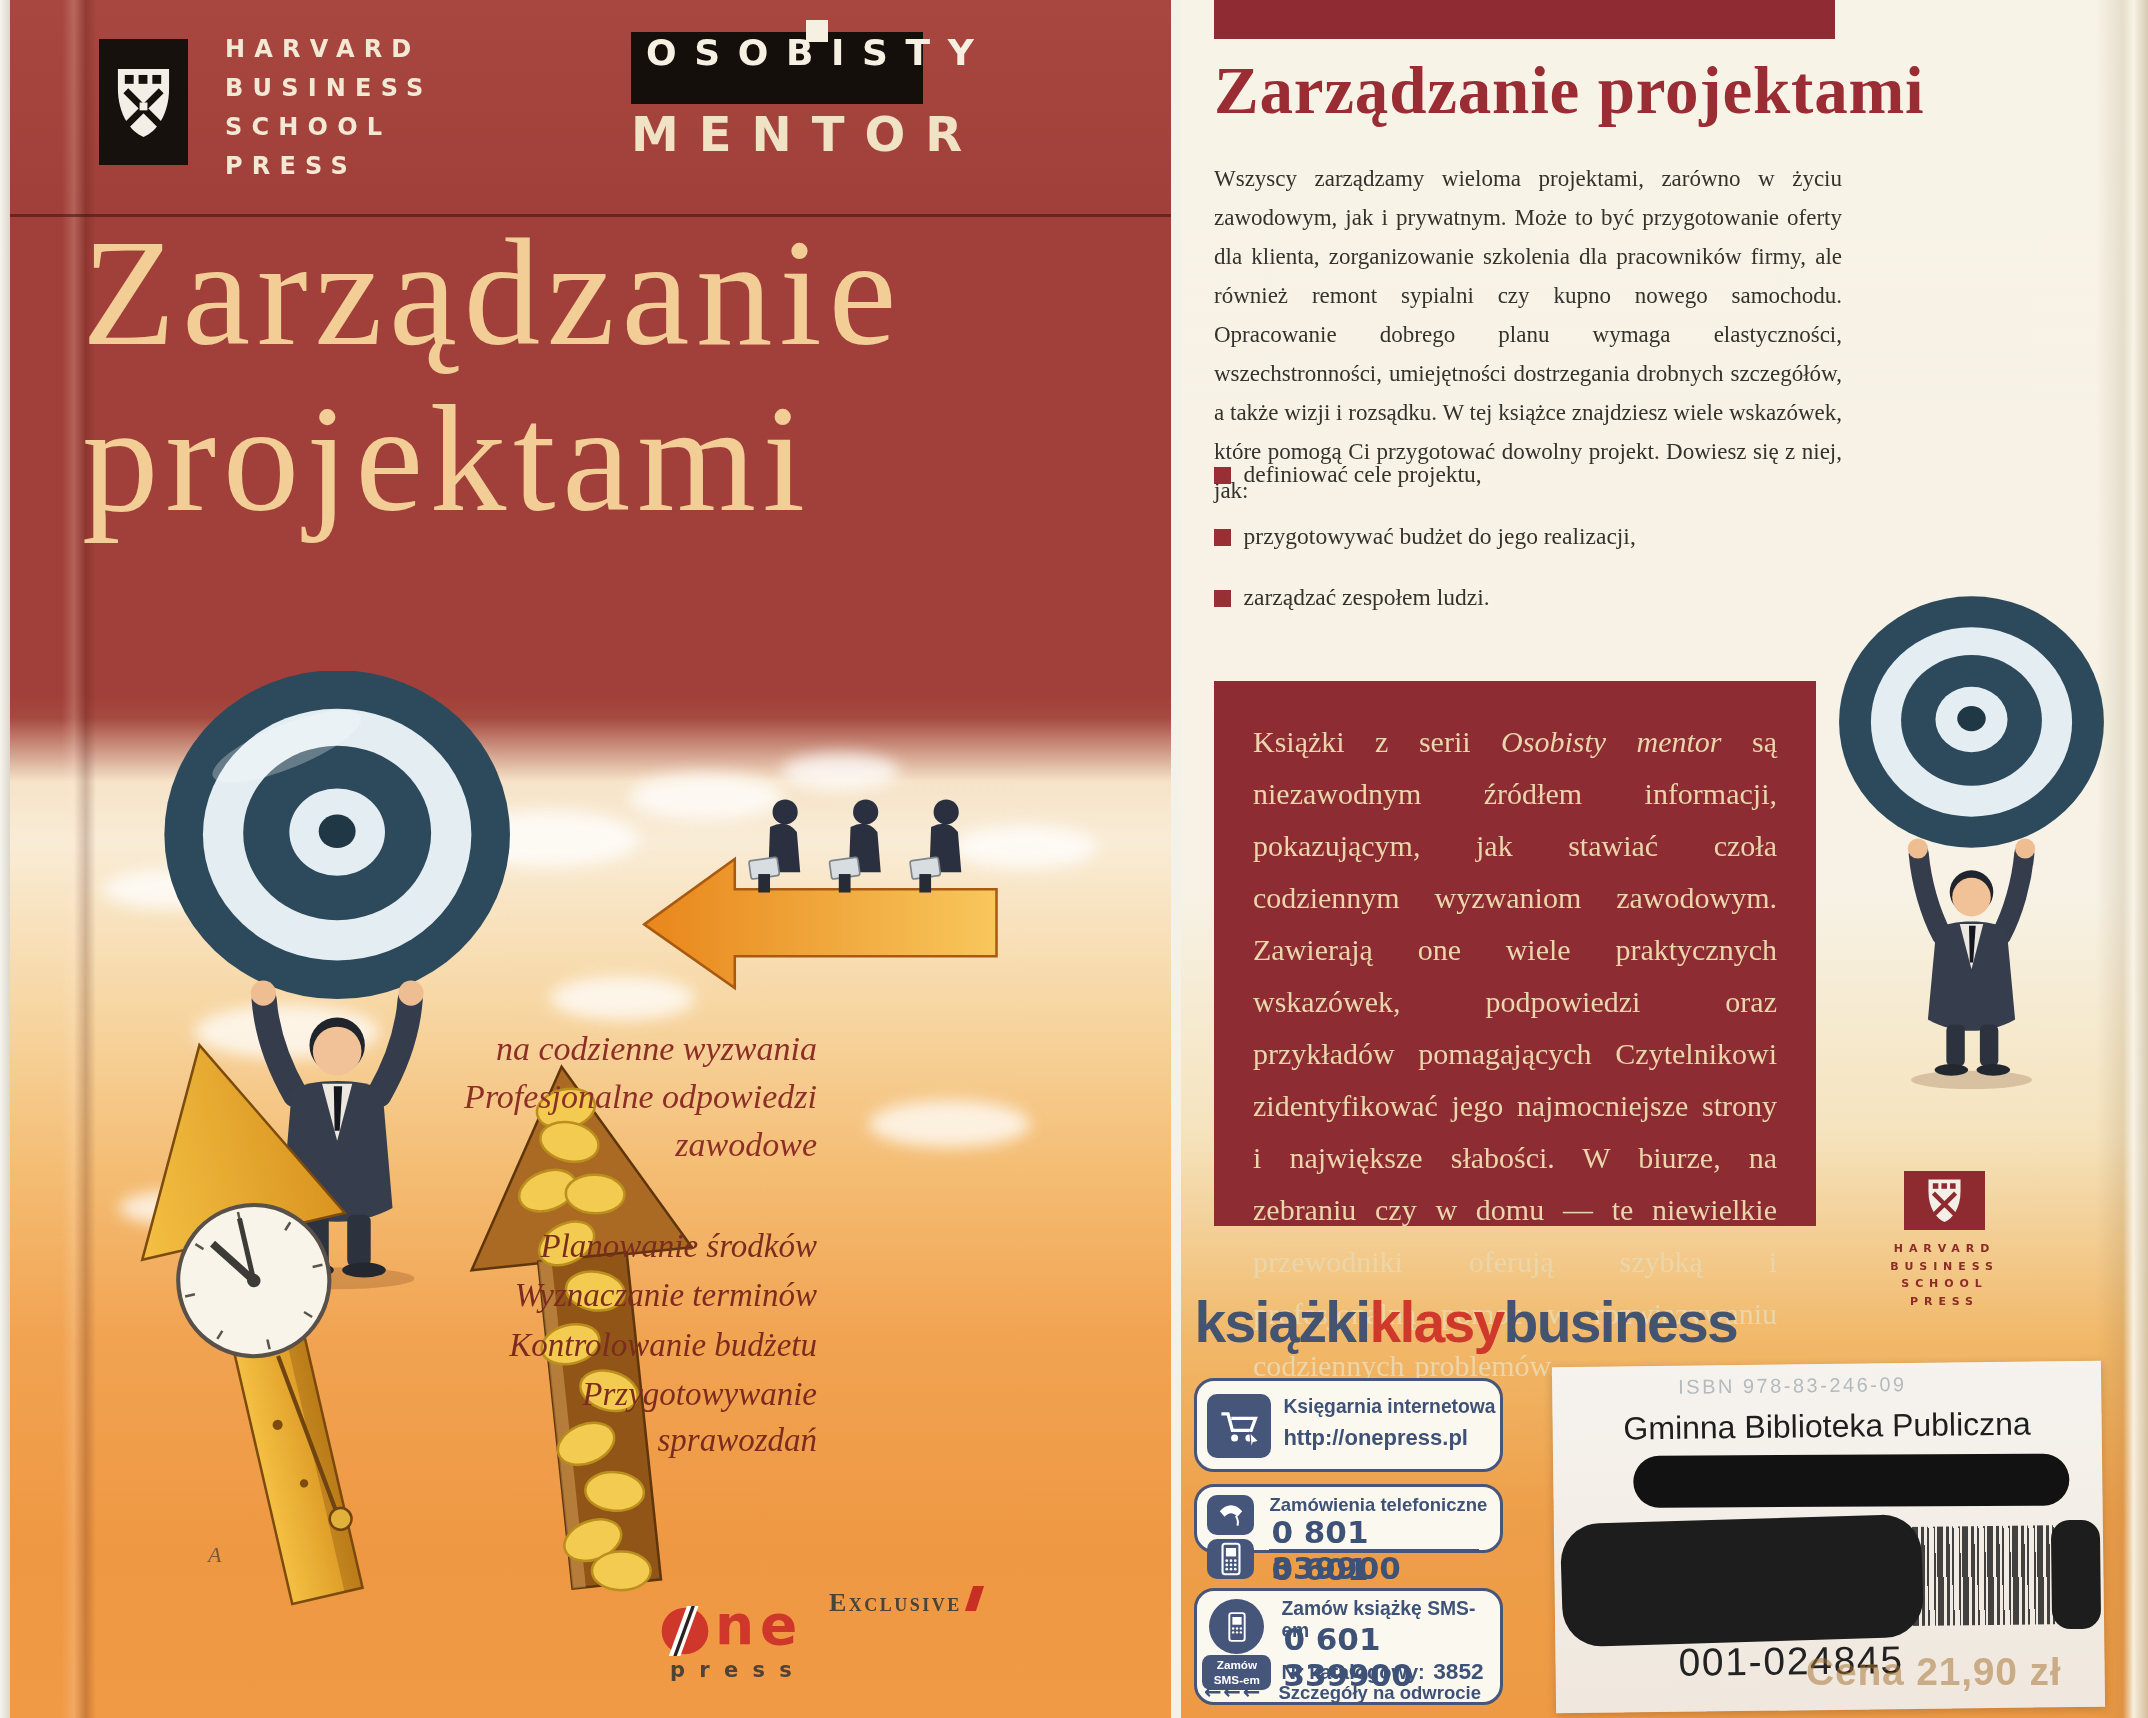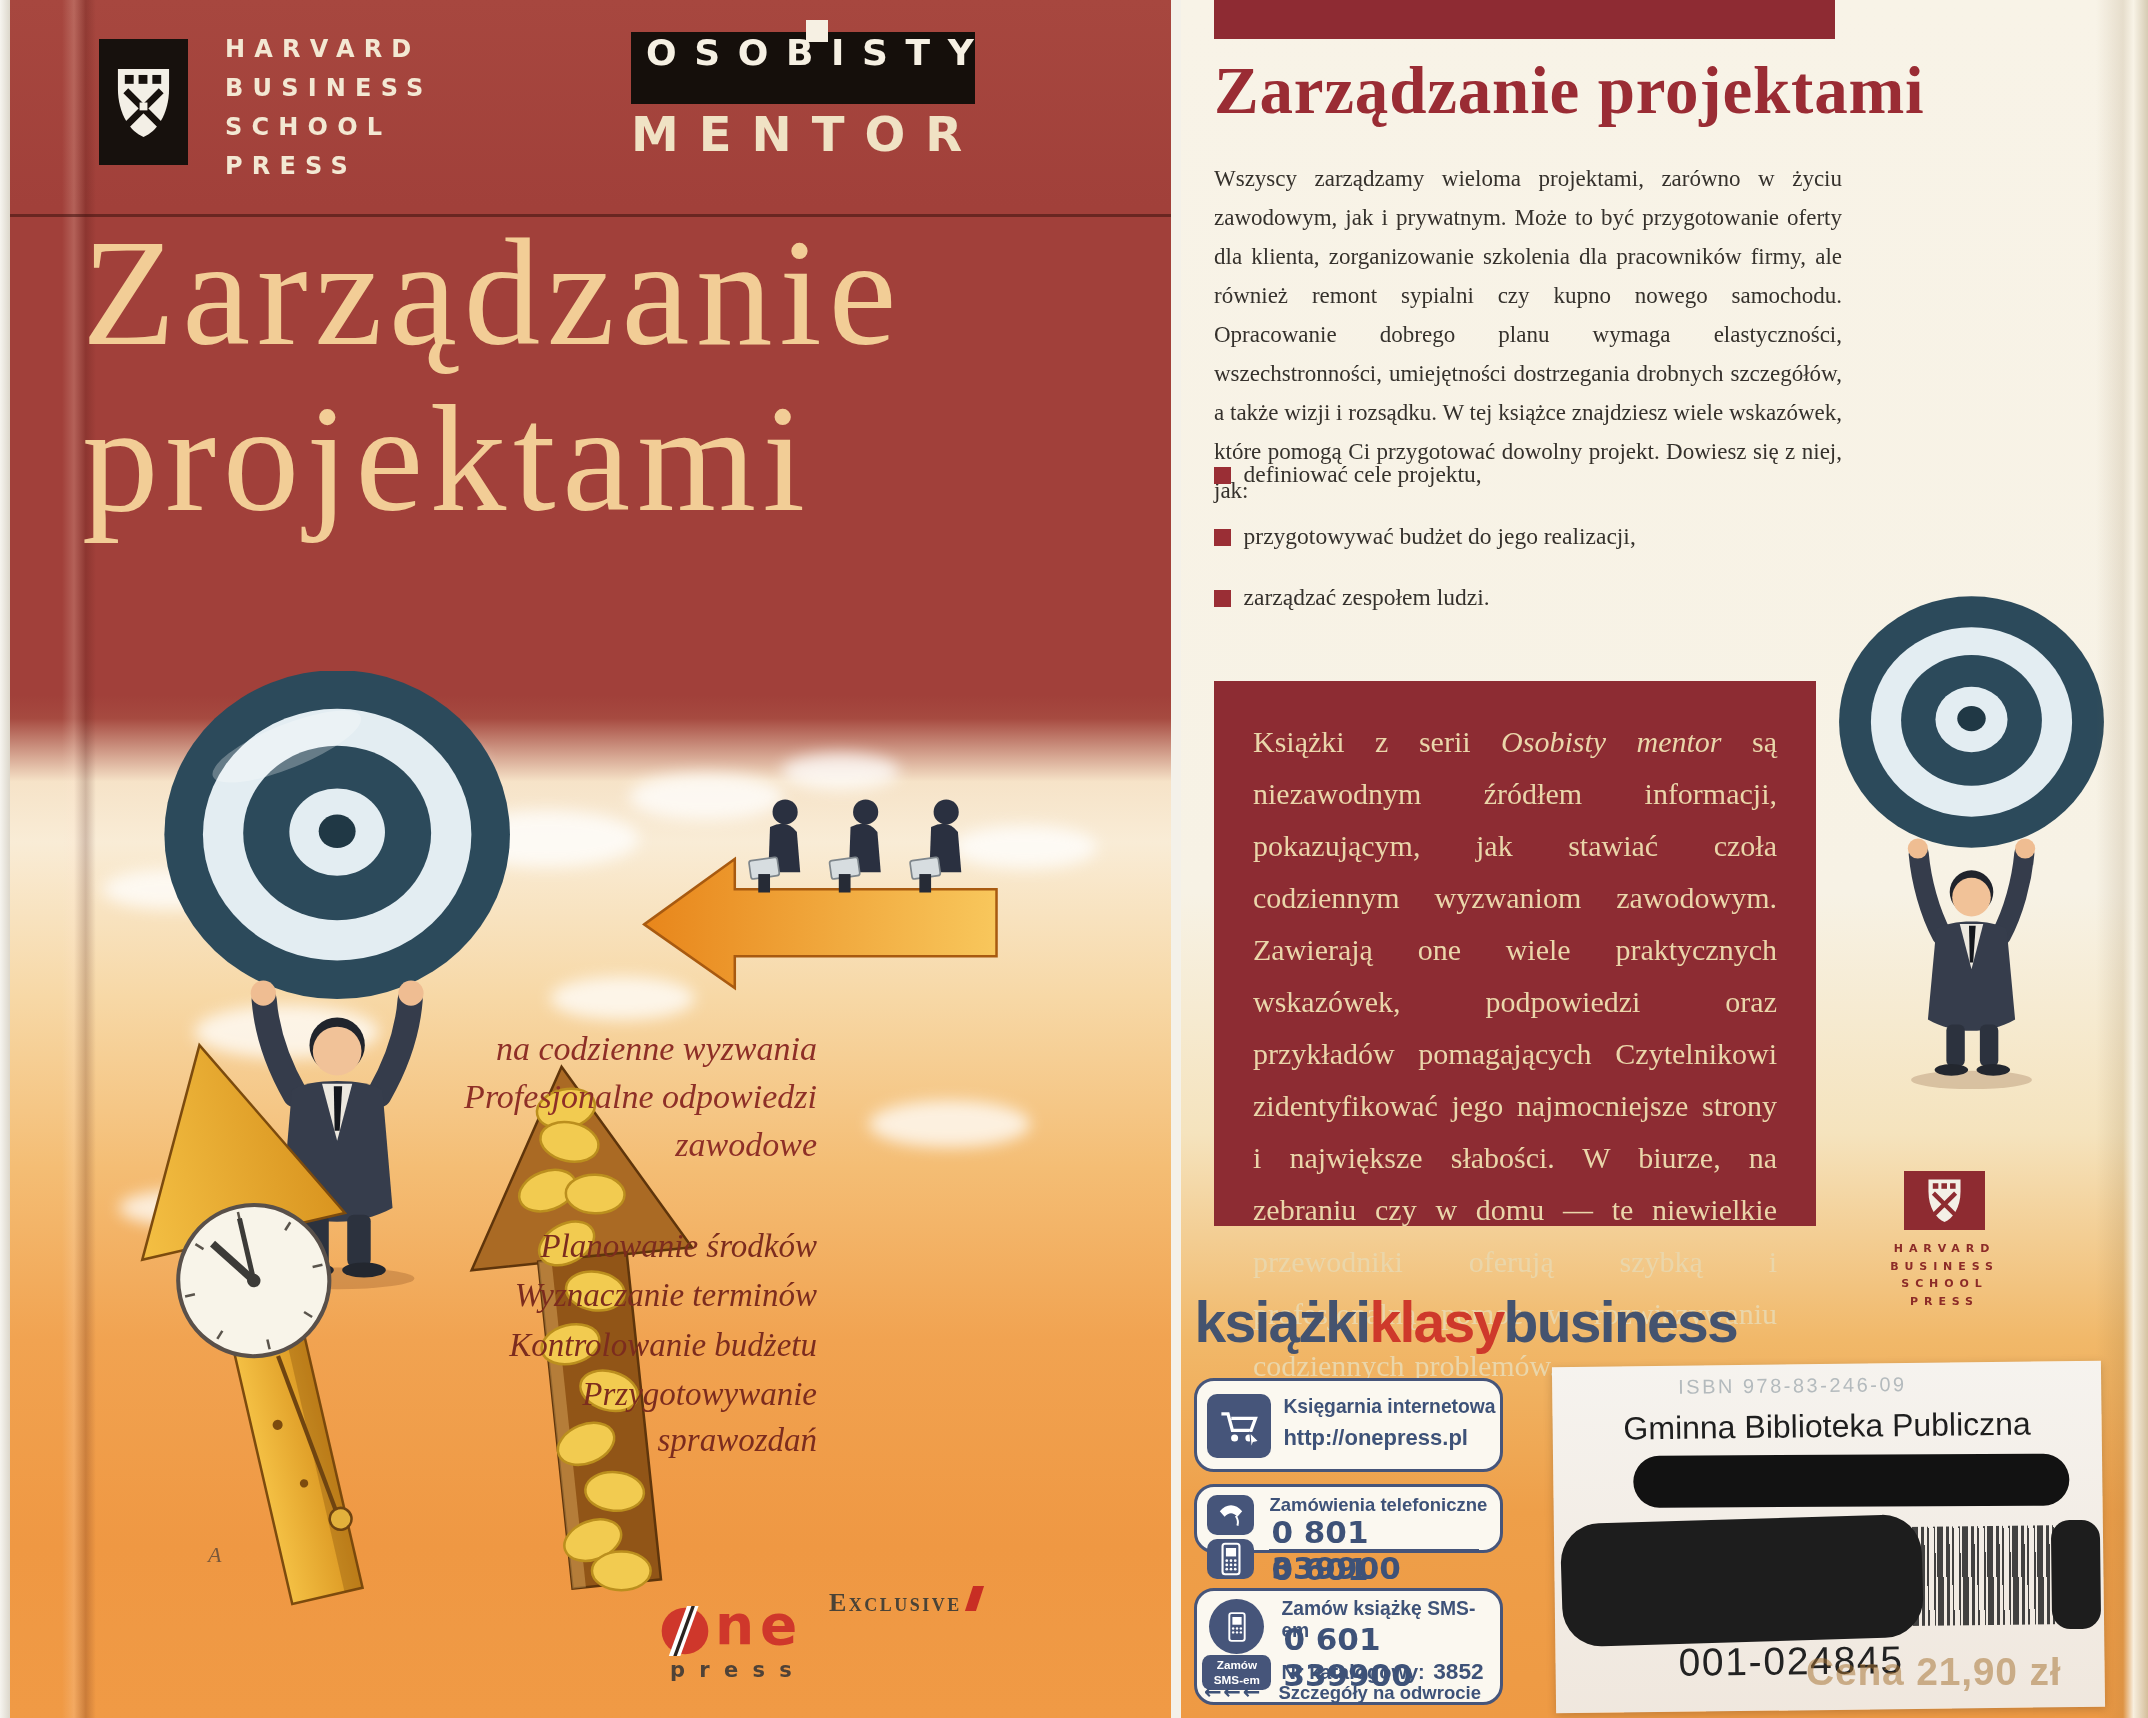--- a/index.html
+++ b/index.html
@@ -18,21 +18,21 @@
       #f6e3c8 45.5%, #f9ecd6 49%, #f7d8a6 58%, #f4bd74 68%,
       #f1a351 78%, #ef9843 90%, #f09a45 100%);
   }
   #front-spine-crease { left:52px; top:0; width:34px; height:1718px;
     background:linear-gradient(90deg, rgba(255,255,255,0) 0%, rgba(255,230,210,.20) 35%, rgba(70,18,14,.22) 70%, rgba(0,0,0,0) 100%); }
 
   #hbs-box { left:89px; top:39px; width:89px; height:126px; background:#17110d; display:flex; align-items:center; justify-content:center; }
   #pub-lines { left:215px; top:35px; }
   #pub-lines div { height:39px; font:700 24px "DejaVu Sans","Liberation Sans",sans-serif; letter-spacing:9.2px; color:#f3e8d3; }
 
-  #osobisty-box { left:621px; top:32px; width:344px; height:72px; background:#150f0b; }
+  #osobisty-box { left:621px; top:32px; width:292px; height:72px; background:#150f0b; }
   #osobisty-text { width:100%; text-align:center; line-height:72px; font:700 36px "DejaVu Sans","Liberation Sans",sans-serif; letter-spacing:17.6px; color:#f6f0e3; padding-left:15px; }
   #osobisty-dot { position:absolute; left:175px; top:-11.7px; width:22px; height:22px; background:#f6f0e3; }
   #mentor-text { left:621px; top:106px; width:344px; text-align:center; font:700 48px "DejaVu Sans","Liberation Sans",sans-serif; letter-spacing:20px; color:#f0e2c4; }
 
   #band-line { left:0; top:214px; width:1161px; height:2.5px; background:rgba(61,16,13,.55); }
 
   #front-title { left:72px; top:210px; font-size:153px; line-height:166px; letter-spacing:6.7px; color:#f2cd96; }
 
   #front-illu { left:0; top:671px; width:1161px; height:1047px; }
 

